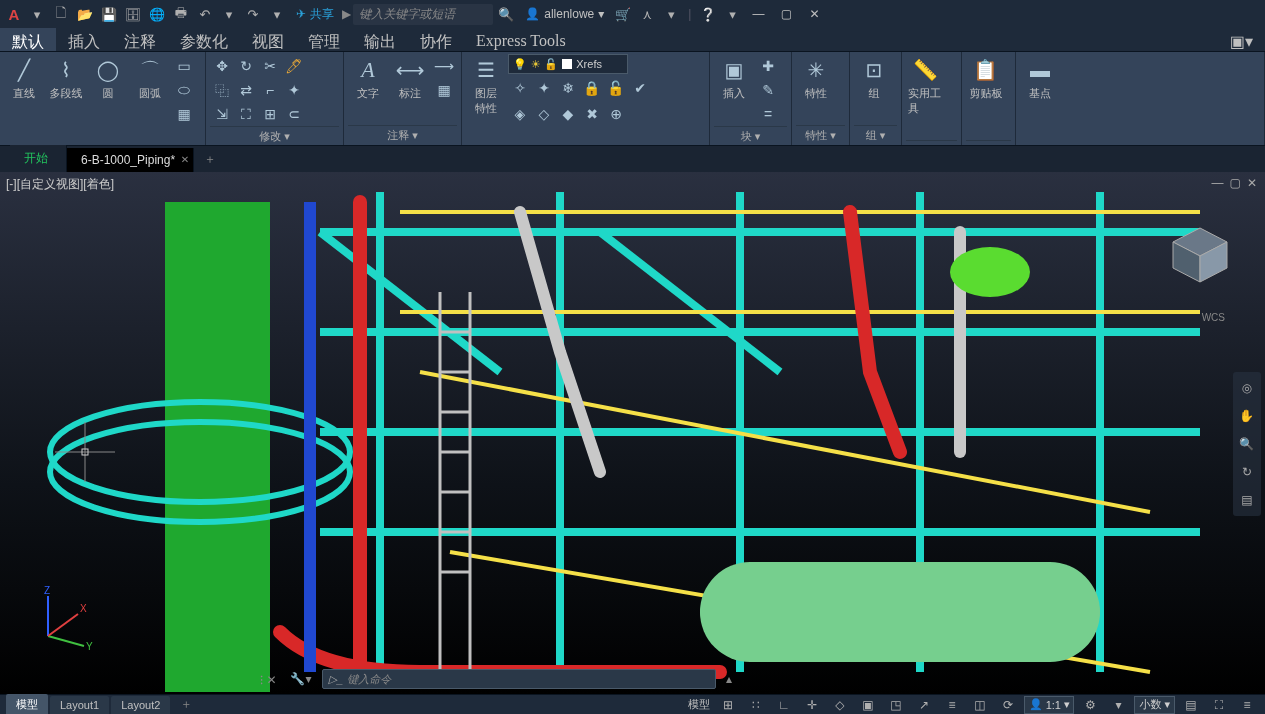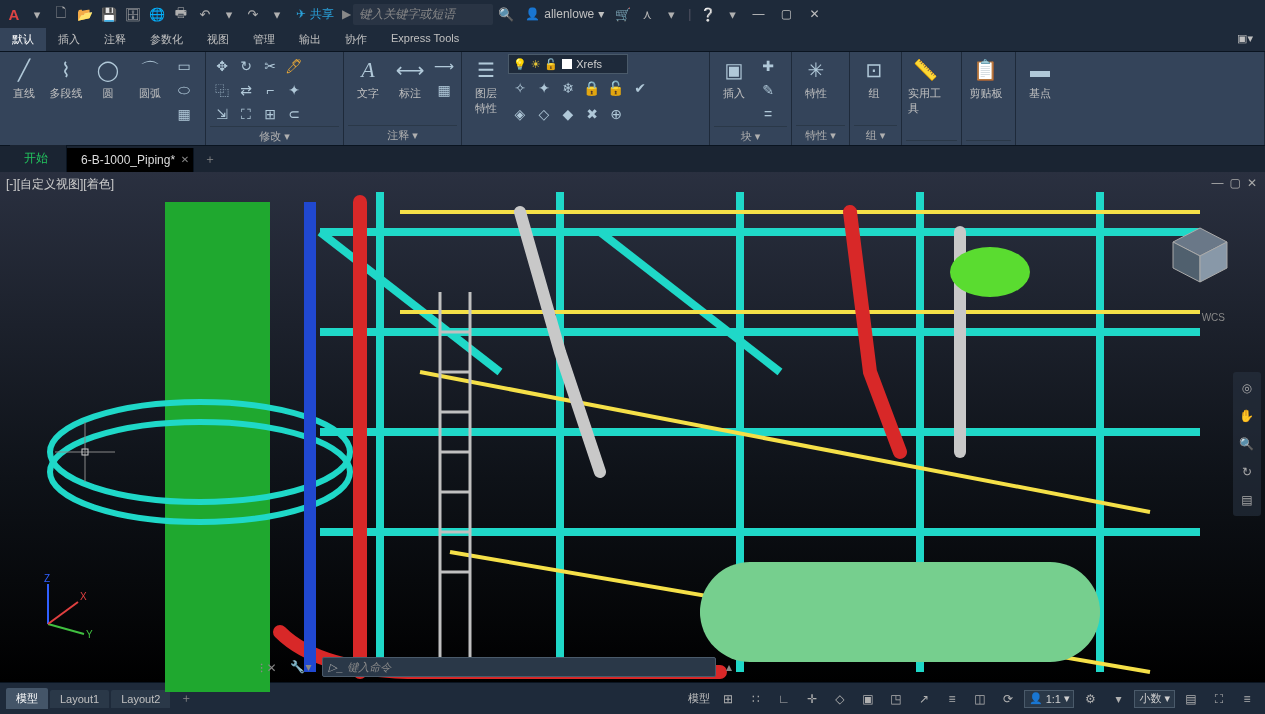--- a/index.html
+++ b/index.html
@@ -76,21 +76,22 @@
   .ribbon-tabs {
     height: 24px;
     background: #1e2a3a;
     display: flex;
     border-bottom: 1px solid #0a1420;
   }
   .ribbon-tab {
     padding: 4px 12px;
     color: #c0c0c0;
     cursor: pointer;
-    font-size: 11px;
+    font-size: 16px;
+    font-family: Liberation Serif, serif;
   }
   .ribbon-tab.active {
     background: #34445a;
     color: #fff;
   }
   
   .ribbon {
     height: 94px;
     background: #34445a;
     display: flex;
@@ -195,21 +196,21 @@
     color:#888;padding:0 4px;
   }
   .cmd-input {
     flex:1;background:#2a3848;border:1px solid #4a5a6a;
     height:20px;display:flex;align-items:center;padding:0 6px;
     color:#888;font-style:italic;font-size:11px;
     border-radius:2px;
   }
   
   .bottom-tabs {
-    height: 32px;
+    height: 20px;
     background:#1e2a3a;
     display:flex;align-items:center;
     padding:0 6px;
     gap:2px;
     border-top:1px solid #0a1420;
   }
   .btab {
     padding:3px 10px;background:#2a3848;color:#c0c0c0;
     cursor:pointer;font-size:11px;
     border-radius:2px 2px 0 0;

